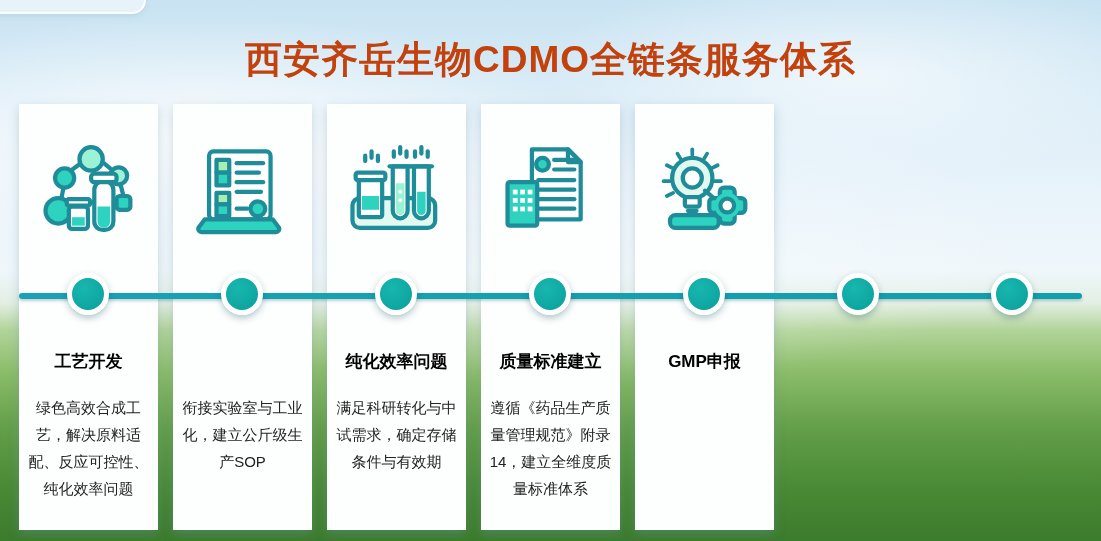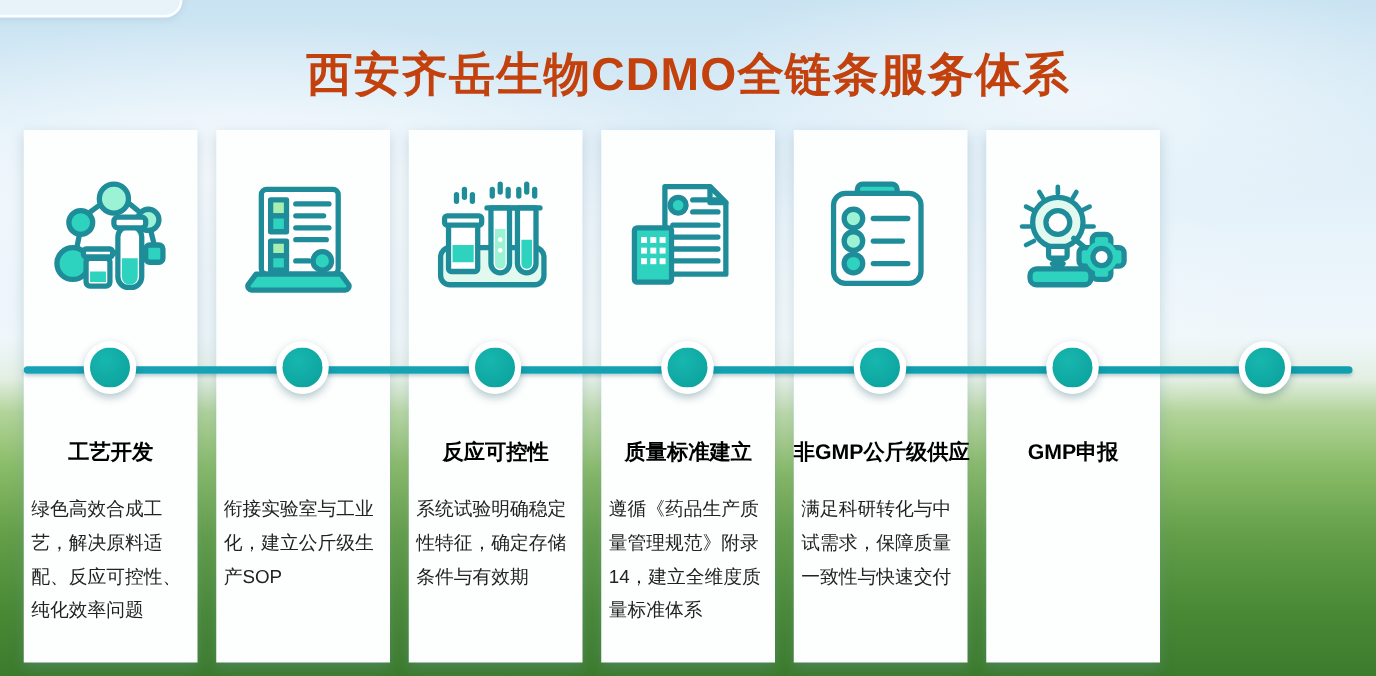--- a/index.html
+++ b/index.html
@@ -32,21 +32,21 @@
     position:absolute;top:34px;left:0;width:100%;height:116px;
     display:flex;align-items:center;justify-content:center;
   }
   .card-icon svg{width:106px;height:106px;}
   .card-title{
     position:absolute;top:246px;left:0;width:100%;margin:0;text-align:center;
     font-size:17px;font-weight:800;color:#000;white-space:nowrap;
   }
   .card-desc{
     position:absolute;top:290px;left:0;width:100%;margin:0;box-sizing:border-box;padding:0 6px;
-    text-align:left;font-size:15px;line-height:27px;color:#222;
+    text-align:center;font-size:15px;line-height:27px;color:#222;
   }
   .timeline-line{
     position:absolute;left:19px;top:293px;width:1063px;height:6px;border-radius:3px;
     background:linear-gradient(90deg,#17a3b5,#109fae);
     box-shadow:0 2px 3px rgba(0,80,90,.25);
     z-index:5;
   }
   .timeline-dot{
     position:absolute;top:273px;width:32px;height:32px;border-radius:50%;
     background:radial-gradient(circle at 38% 32%,#17b7ae,#0b9e9b);
@@ -137,22 +137,22 @@
         <path class="ic fw" d="M46,22 L46,64 a7,7 0 0 0 14,0 L60,22 Z"></path>
         <path class="fl" d="M49,38 h8 v26 a4,4 0 0 1 -8,0 Z"></path>
         <path class="ic fw" d="M66,22 L66,64 a7,7 0 0 0 14,0 L80,22 Z"></path>
         <path class="fb" d="M69,46 h8 v18 a4,4 0 0 1 -8,0 Z"></path>
         <path class="ic" d="M43,22 L63,22"></path>
         <path class="ic" d="M63,22 L83,22"></path>
         <circle class="fw" cx="53" cy="46" r="1.8"></circle>
           <circle class="fw" cx="53" cy="54" r="1.8"></circle>
       </svg>
     </div>
-    <h3 class="card-title">反应可控性</h3>
-    <p class="card-desc">系统试验明确稳定性特征，确定存储条件与有效期</p>
+    <h3 class="card-title">纯化效率问题</h3>
+    <p class="card-desc">满足科研转化与中试需求，确定存储条件与有效期</p>
   </div>
 
   <div class="card">
     <div class="card-icon">
       <svg viewBox="0 0 100 100">
         <path class="ic fw" d="M32,6 L66,6 L78,18 L78,72 L32,72 Z"></path>
         <path class="ic fp" d="M66,6 L66,18 L78,18 Z"></path>
         <circle class="ic fb" cx="42" cy="20" r="6"></circle>
         <path class="ic" d="M53,16 L72,16"></path>
         <path class="ic" d="M53,25 L72,25"></path>
@@ -171,36 +171,20 @@
           <rect x="14" y="60" width="4.5" height="4.5"></rect>
             <rect x="21" y="60" width="4.5" height="4.5"></rect>
             <rect x="28" y="60" width="4.5" height="4.5"></rect>
         </g>
       </svg>
     </div>
     <h3 class="card-title">质量标准建立</h3>
     <p class="card-desc">遵循《药品生产质量管理规范》附录14，建立全维度质量标准体系</p>
   </div>
 
-  <div class="card">
-    <div class="card-icon">
-      <svg viewBox="0 0 100 100">
-        <rect class="ic fb" x="32" y="4" width="30" height="12" rx="4"></rect>
-        <rect class="ic fw" x="14" y="11" width="66" height="68" rx="9"></rect>
-        <circle class="ic fl" cx="29" cy="30" r="7"></circle>
-        <circle class="ic fl" cx="29" cy="47" r="7"></circle>
-        <circle class="ic fb" cx="29" cy="64" r="7"></circle>
-        <path class="ic" d="M44,30 L70,30"></path>
-        <path class="ic" d="M44,47 L66,47"></path>
-        <path class="ic" d="M44,64 L70,64"></path>
-      </svg>
-    </div>
-    <h3 class="card-title">非GMP公斤级供应</h3>
-    <p class="card-desc">满足科研转化与中试需求，保障质量一致性与快速交付</p>
-  </div>
 
   <div class="card">
     <div class="card-icon">
       <svg viewBox="0 0 100 100">
         <g class="ic" style="stroke-width:3.5">
           <path d="M38,6 L38,11"></path>
             <path d="M24,10 L27,15"></path>
             <path d="M14,21 L20,24"></path>
           <path d="M11,36 L17,36"></path>
             <path d="M14,50 L20,47"></path>

